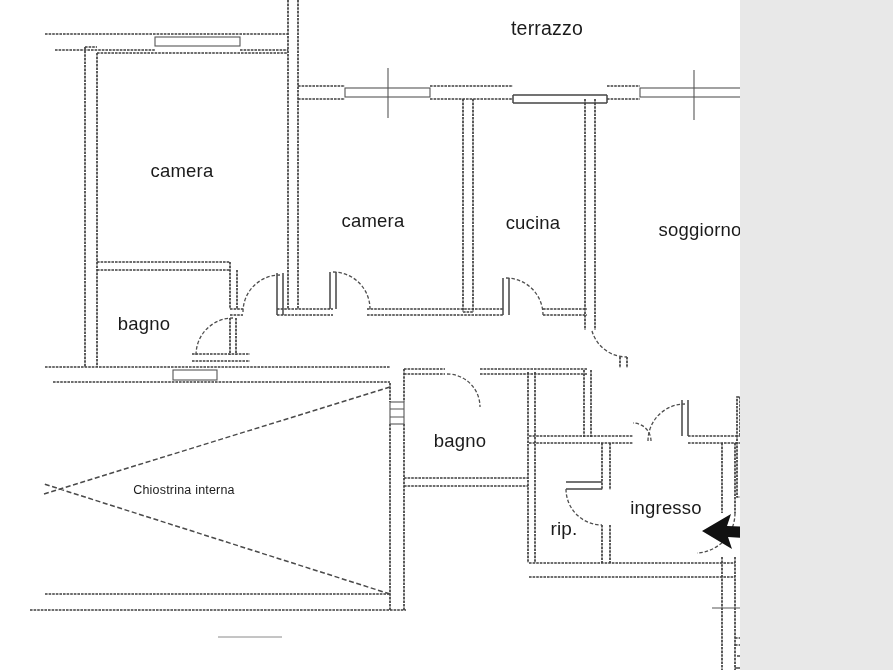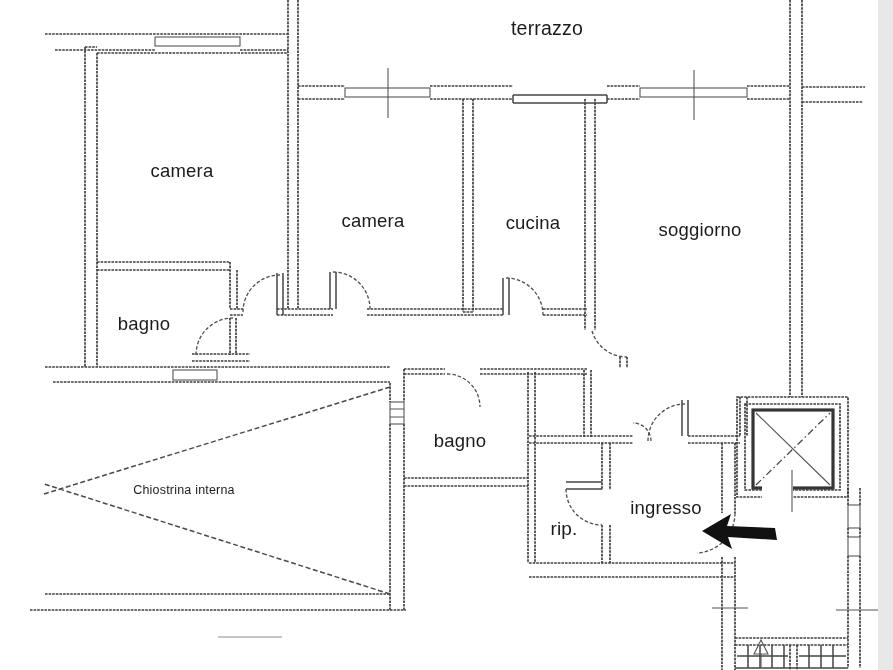--- a/index.html
+++ b/index.html
@@ -1,18 +1,18 @@
 <!DOCTYPE html>
 <html><head>
 <meta charset="utf-8">
 <style>
   html,body{margin:0;padding:0;background:#e8e8e8;}
   .stage{
     position:relative;
-    width:878px;height:670px;
+    width:740px;height:670px;
     background:#ffffff;
     overflow:hidden;
     font-family:"Liberation Sans", sans-serif;
   }
   svg{display:block;}
   .w   {stroke:#3f3f3f;stroke-width:1.7;fill:none;stroke-dasharray:2.6 1;}
   .ws  {stroke:#464646;stroke-width:1.5;fill:none;}
   .thin{stroke:#565656;stroke-width:1.1;fill:none;}
   .door{stroke:#4e4e4e;stroke-width:1.3;fill:none;stroke-dasharray:3.5 2;}
   .dash{stroke:#4a4a4a;stroke-width:1.5;fill:none;stroke-dasharray:5 2.6;}

